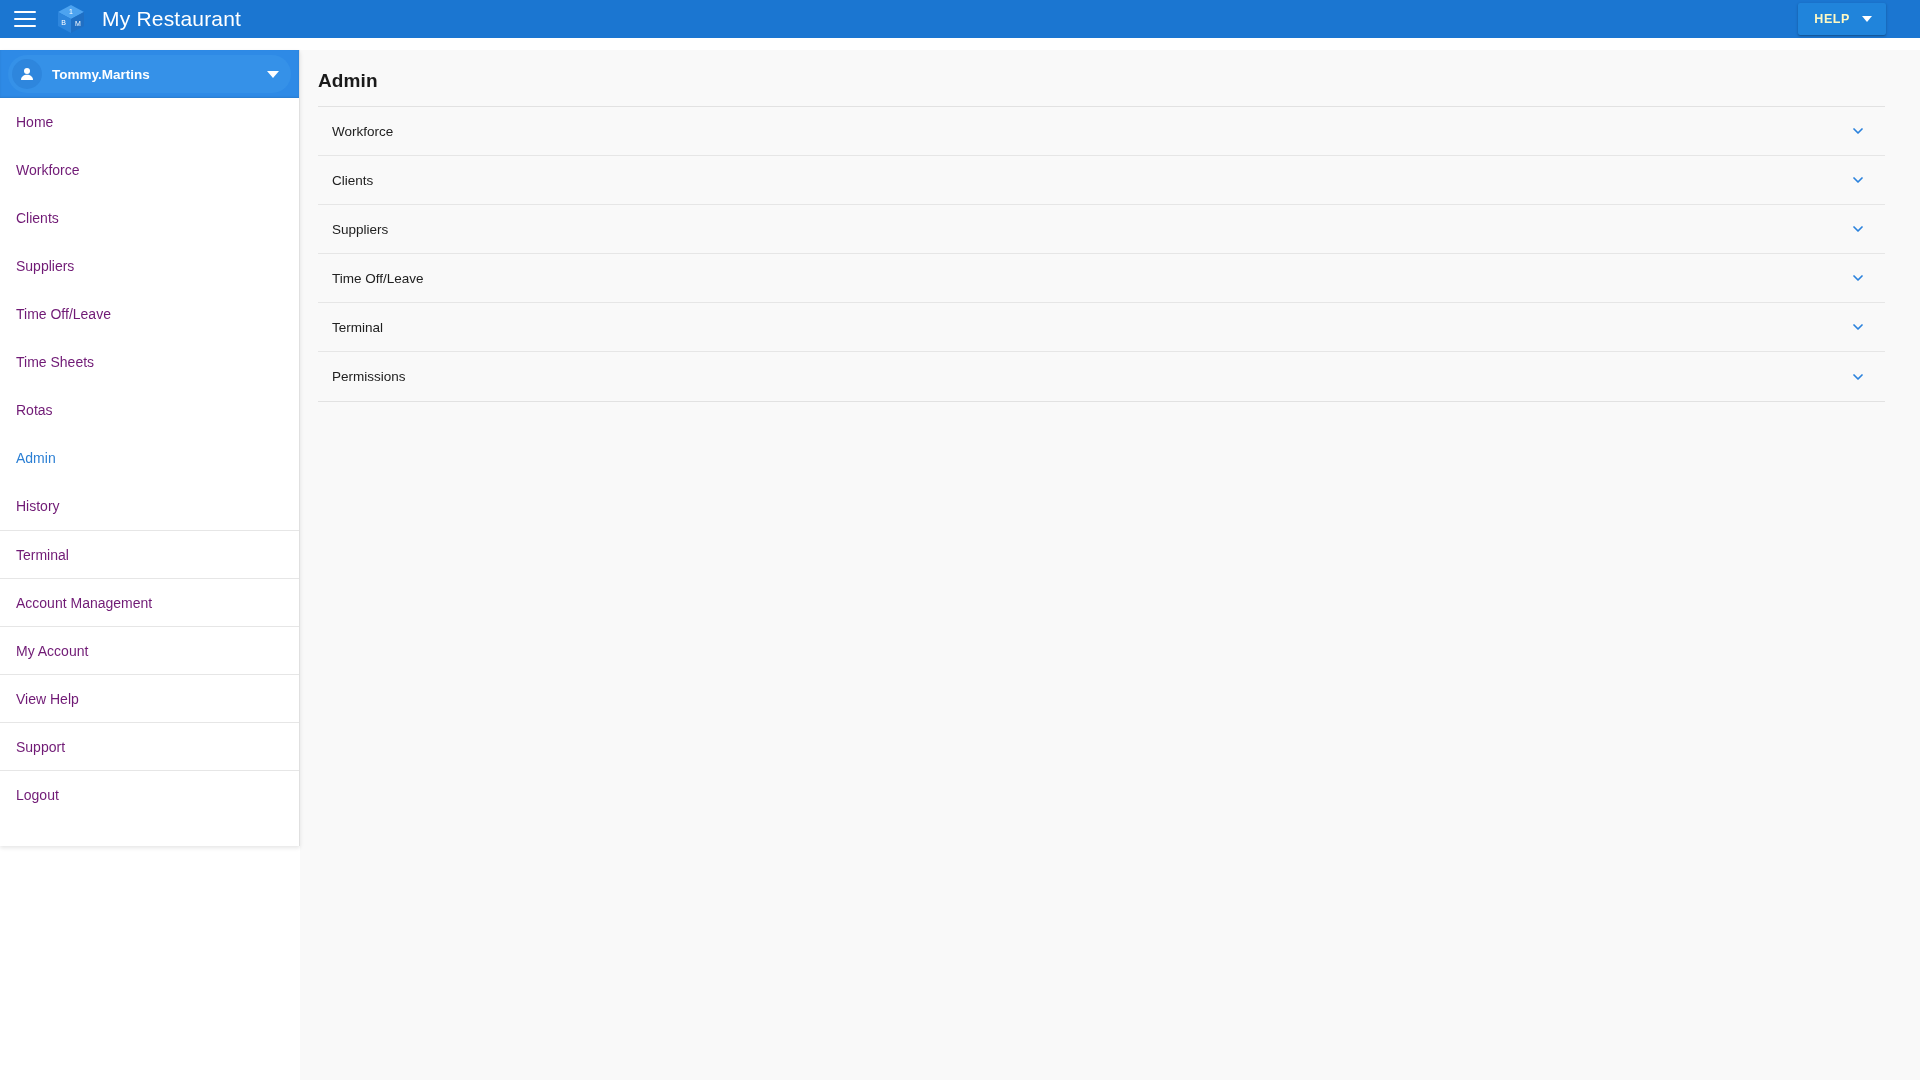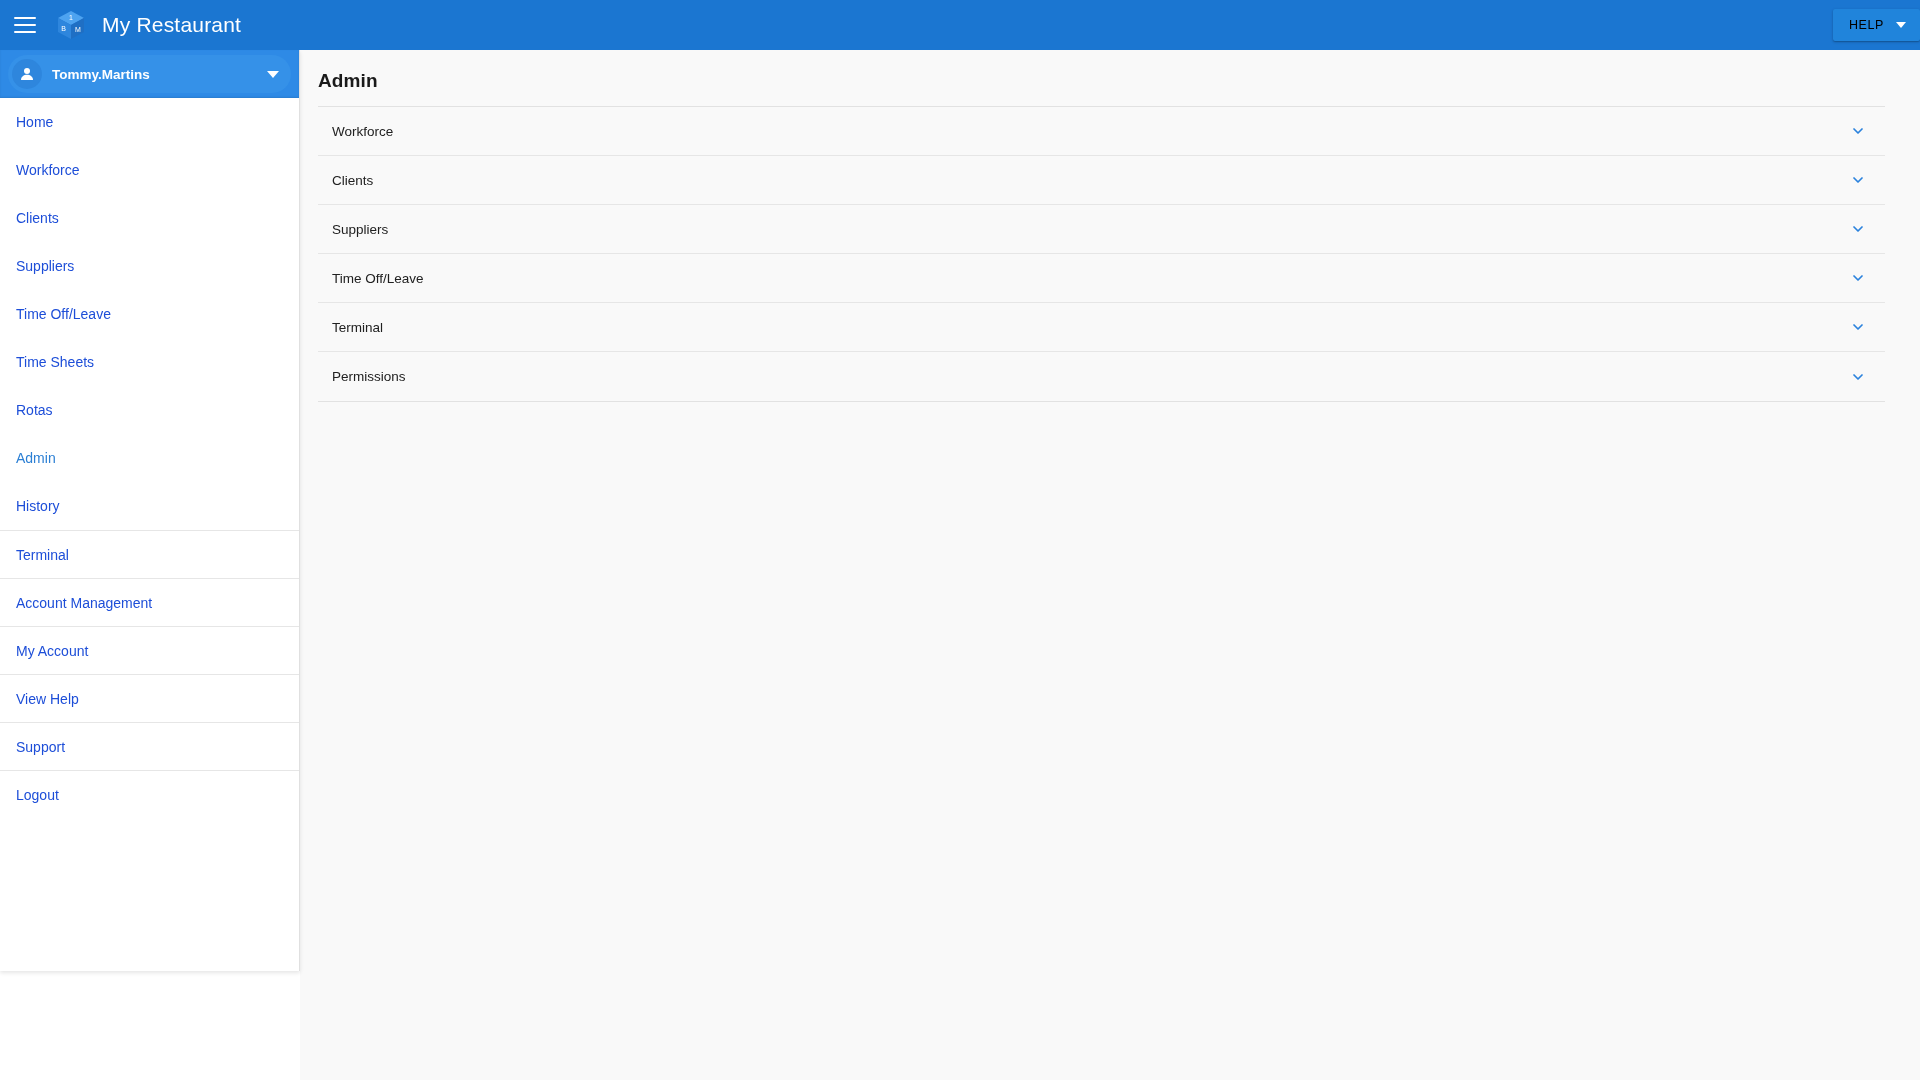--- a/index.html
+++ b/index.html
@@ -6,24 +6,24 @@
   html, body {
     width: 1920px; height: 1080px;
     font-family: "Liberation Sans", sans-serif;
     background: #ffffff;
     overflow: hidden;
   }
 
   
   .appbar {
     position: absolute; top: 0; left: 0;
-    width: 1920px; height: 50px;
+    width: 1920px; height: 38px;
     background: #1b76d1;
     display: flex; align-items: center;
-    padding: 0 0 0 14px;
+    padding: 0 34px 0 14px;
     z-index: 30;
   }
   .hamburger {
     width: 26px; height: 26px;
     display: flex; flex-direction: column; justify-content: center;
     gap: 5px; cursor: pointer; margin-right: 14px;
   }
   .hamburger span { display:block; width: 22px; height: 2px; background: #ffffff; border-radius:1px; }
 
   .logo-cube { width: 34px; height: 34px; margin-right: 14px; flex: 0 0 auto; }
@@ -34,41 +34,41 @@
     font-weight: 400;
     letter-spacing: .2px;
     white-space: nowrap;
   }
 
   .appbar-spacer { flex: 1 1 auto; }
 
   .help-btn {
     display: flex; align-items: center; gap: 12px;
     background: #2084db;
-    color: #000000;
+    color: #fef9c3;
     font-size: 12.5px;
-    font-weight: 400;
+    font-weight: 700;
     letter-spacing: .6px;
     padding: 9px 14px 9px 16px;
     border: none; border-radius: 2px;
     box-shadow: 0 1px 3px rgba(0,0,0,.22), 0 1px 1px rgba(0,0,0,.14);
     cursor: pointer;
     font-family: "Liberation Sans", sans-serif;
   }
   .caret-down {
     width: 0; height: 0;
     border-left: 5px solid transparent;
     border-right: 5px solid transparent;
     border-top: 6px solid #ffffff;
   }
 
   
   .sidebar {
     position: absolute; top: 50px; left: 0;
-    width: 300px; height: 921px;
+    width: 300px; height: 796px;
     background: #ffffff;
     border-right: 1px solid #e0e0e0;
     z-index: 20;
     box-shadow: 0 2px 4px rgba(0,0,0,.10);
   }
   .user-chip-wrap {
     height: 48px;
     background: #2e8ae6;
     display: flex; align-items: center;
     padding: 0 8px;
@@ -100,21 +100,21 @@
     border-top: 7px solid #ffffff;
     flex: 0 0 auto;
   }
 
   .nav-list { padding-top: 0; }
   .nav-item {
     height: 48px;
     display: flex; align-items: center;
     padding-left: 16px;
     font-size: 14px;
-    color: #1d4ed8;
+    color: #701a75;
     cursor: pointer;
     white-space: nowrap;
   }
   .nav-item.active { color: #2b7fd4; }
   .nav-item.divided { border-top: 1px solid #e6e6e6; }
 
   
   .main {
     position: absolute; top: 50px; left: 300px;
     width: 1620px; height: 1030px;

